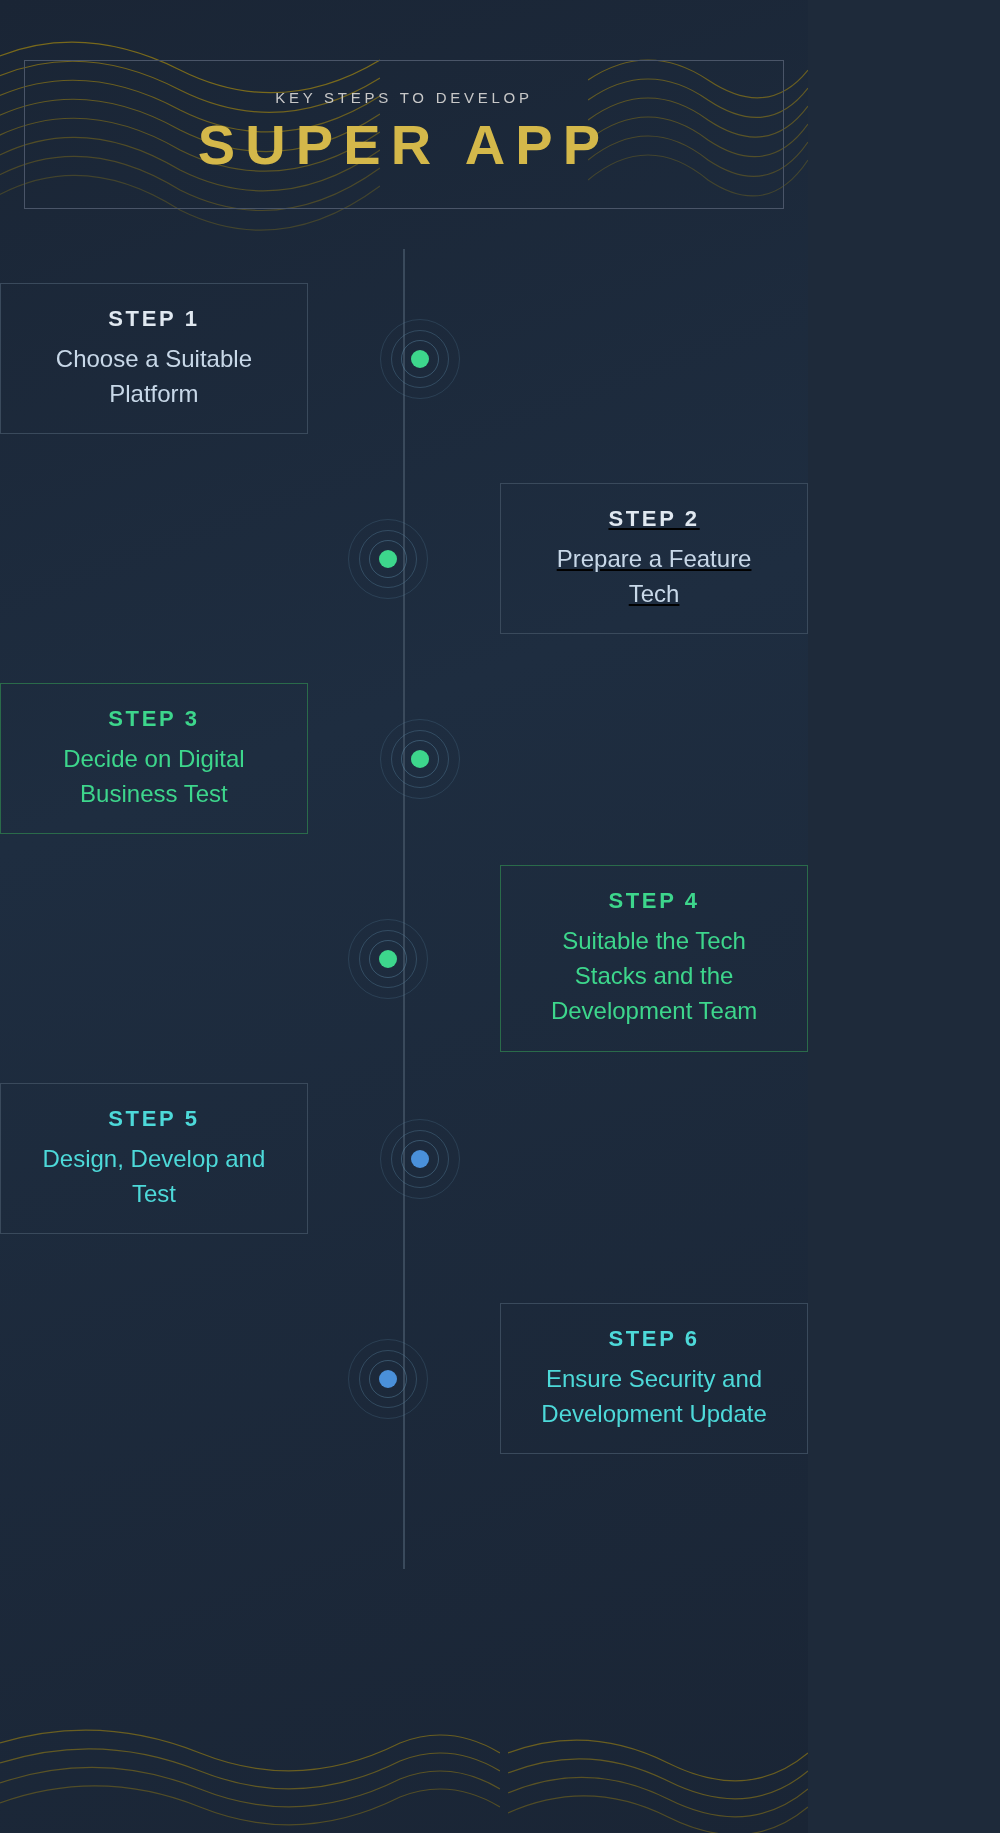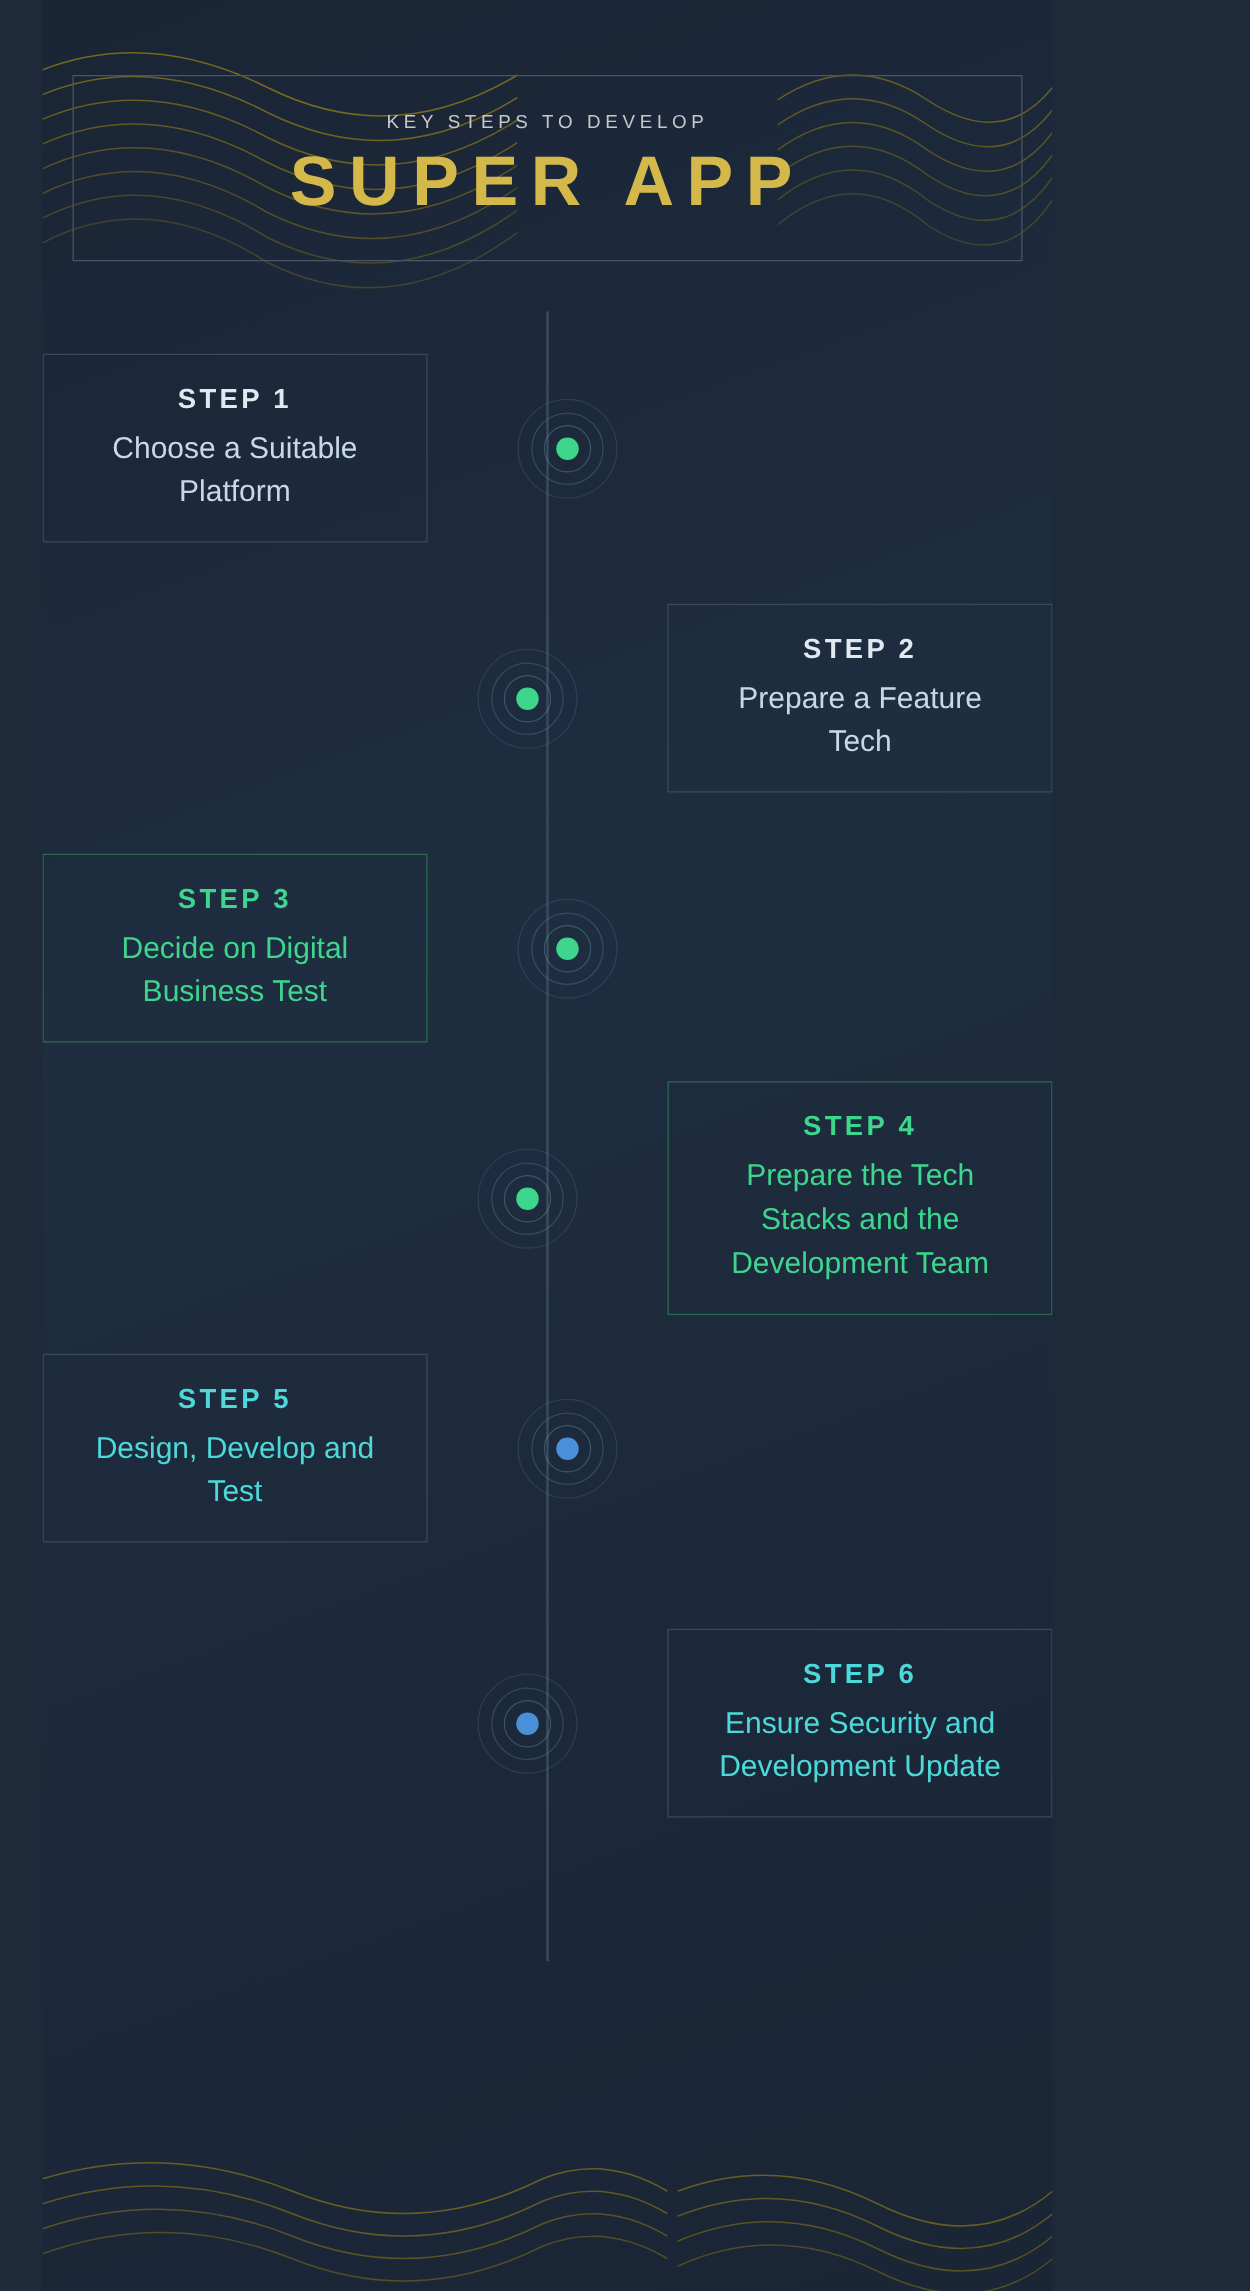--- a/index.html
+++ b/index.html
@@ -12,21 +12,20 @@
       overflow-x: hidden;
       position: relative;
     }
 
     .page-wrapper {
       width: 808px;
       min-height: 1833px;
       background: linear-gradient(160deg, #1a2535 0%, #1e2d40 40%, #1a2535 100%);
       position: relative;
       overflow: hidden;
-      margin-left: 34px;
     }
 
     
     .wave-top-left {
       position: absolute;
       top: 0; left: 0;
       width: 380px;
       height: 280px;
       pointer-events: none;
     }
@@ -228,21 +227,21 @@
       font-weight: 400;
     }
 
     .step-desc.white { color: #c8d8e8; }
     .step-desc.green { color: #3dd68c; }
     .step-desc.cyan { color: #4dd9d9; }
 
     
     .step-row:nth-child(1) { margin-top: 10px; }
     .step-row:nth-child(2) { margin-top: -20px; }
-    .step-row:nth-child(3) { margin-top: -20px; }
+    .step-row:nth-child(3) { margin-top: -20px; text-decoration: underline; }
     .step-row:nth-child(4) { margin-top: -20px; }
     .step-row:nth-child(5) { margin-top: -20px; }
     .step-row:nth-child(6) { margin-top: -20px; }
 
   </style>
 </head>
 <body>
 
 <div class="page-wrapper">
 
@@ -348,21 +347,21 @@
         <div class="node">
           <div class="node-ring3"></div>
           <div class="node-ring2"></div>
           <div class="node-ring1"></div>
           <div class="node-center"></div>
         </div>
       </div>
       <div class="step-box-wrapper">
         <div class="step-box green-border">
           <div class="step-number green">STEP 4</div>
-          <div class="step-desc green">Prepare the Tech Stacks and the Development Team</div>
+          <div class="step-desc green">Suitable the Tech Stacks and the Development Team</div>
         </div>
       </div>
     </div>
 
     <div class="step-row left">
       <div class="step-box-wrapper">
         <div class="step-box">
           <div class="step-number cyan">STEP 5</div>
           <div class="step-desc cyan">Design, Develop and Test</div>
         </div>

